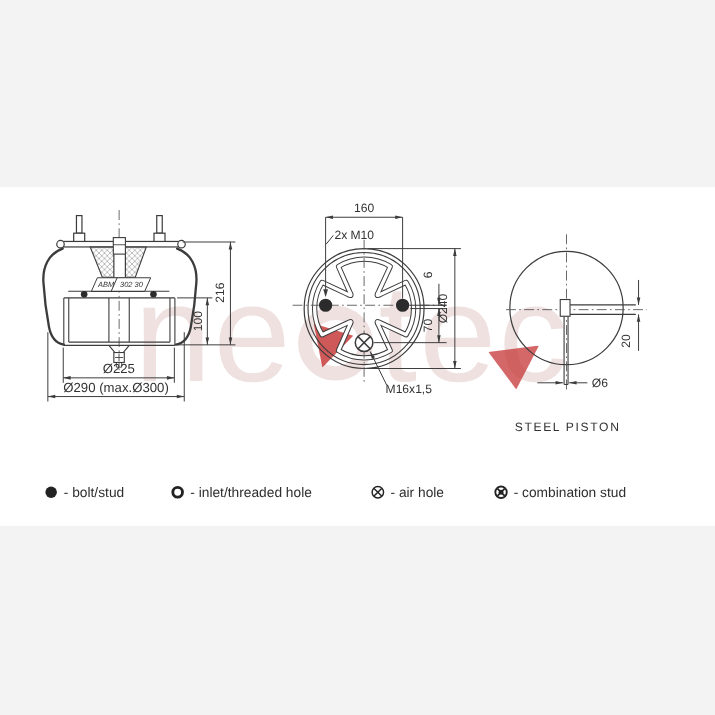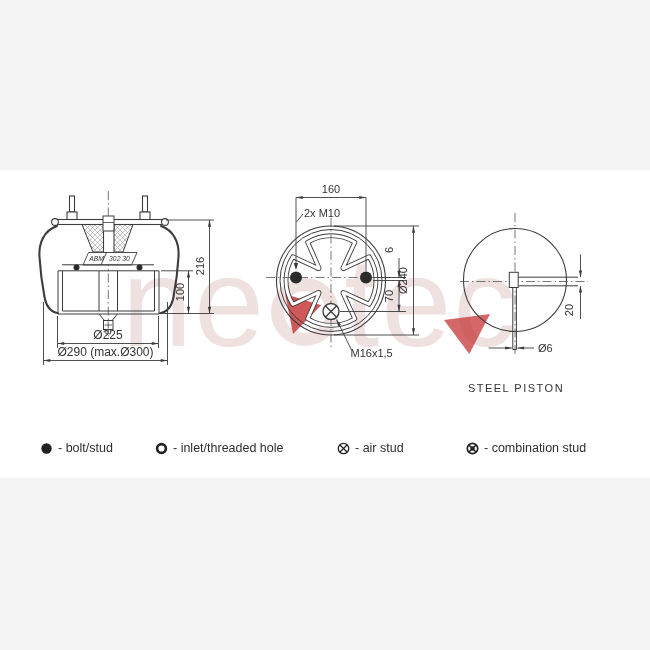--- a/index.html
+++ b/index.html
@@ -21,21 +21,21 @@
               opacity:.75;clip-path:polygon(0 15%,100% 0,55% 100%);}
 
   svg#drawing{position:absolute;left:0;top:0;z-index:2;}
   svg text{font-family:"Liberation Sans",sans-serif;fill:#333333;}
   .dimtxt{font-size:11px;}
   .dimtxt2{font-size:12px;}
   .plate-txt{font-size:6.8px;font-style:italic;}
   .caption{font-size:11px;letter-spacing:1.5px;}
 
   
-  .legend-item{position:absolute;top:441px;display:flex;align-items:flex-end;gap:5px;
+  .legend-item{position:absolute;top:441px;display:flex;align-items:flex-start;gap:5px;
                font-size:12.5px;color:#2e2e2e;z-index:3;}
   .legend-item svg{display:block;}
 </style>
 </head>
 <body>
 
 <div id="band-top" class="band"></div>
 <div id="band-bottom" class="band"></div>
 
 <div class="watermark">
@@ -223,23 +223,23 @@
     <circle cx="6.5" cy="6.5" r="4.4" fill="#fff" stroke="#222" stroke-width="2.6"></circle>
   </svg>
   <span>- inlet/threaded hole</span>
 </div>
 <div class="legend-item" style="left:337px">
   <svg width="13" height="13" viewBox="0 0 13 13">
     <circle cx="6.5" cy="6.5" r="5.2" fill="none" stroke="#222" stroke-width="1.3"></circle>
     <line x1="3" y1="3" x2="10" y2="10" stroke="#222" stroke-width="1.3"></line>
     <line x1="3" y1="10" x2="10" y2="3" stroke="#222" stroke-width="1.3"></line>
   </svg>
-  <span>- air stud</span>
-</div>
-<div class="legend-item" style="left:466px">
+  <span>- air hole</span>
+</div>
+<div class="legend-item" style="left:449px">
   <svg width="13" height="13" viewBox="0 0 13 13">
     <circle cx="6.5" cy="6.5" r="5.2" fill="none" stroke="#222" stroke-width="1.7"></circle>
     <line x1="3.2" y1="3.2" x2="9.8" y2="9.8" stroke="#222" stroke-width="1.6"></line>
     <line x1="3.2" y1="9.8" x2="9.8" y2="3.2" stroke="#222" stroke-width="1.6"></line>
     <circle cx="6.5" cy="6.5" r="2.2" fill="#222"></circle>
   </svg>
   <span>- combination stud</span>
 </div>
 
 </body></html>

